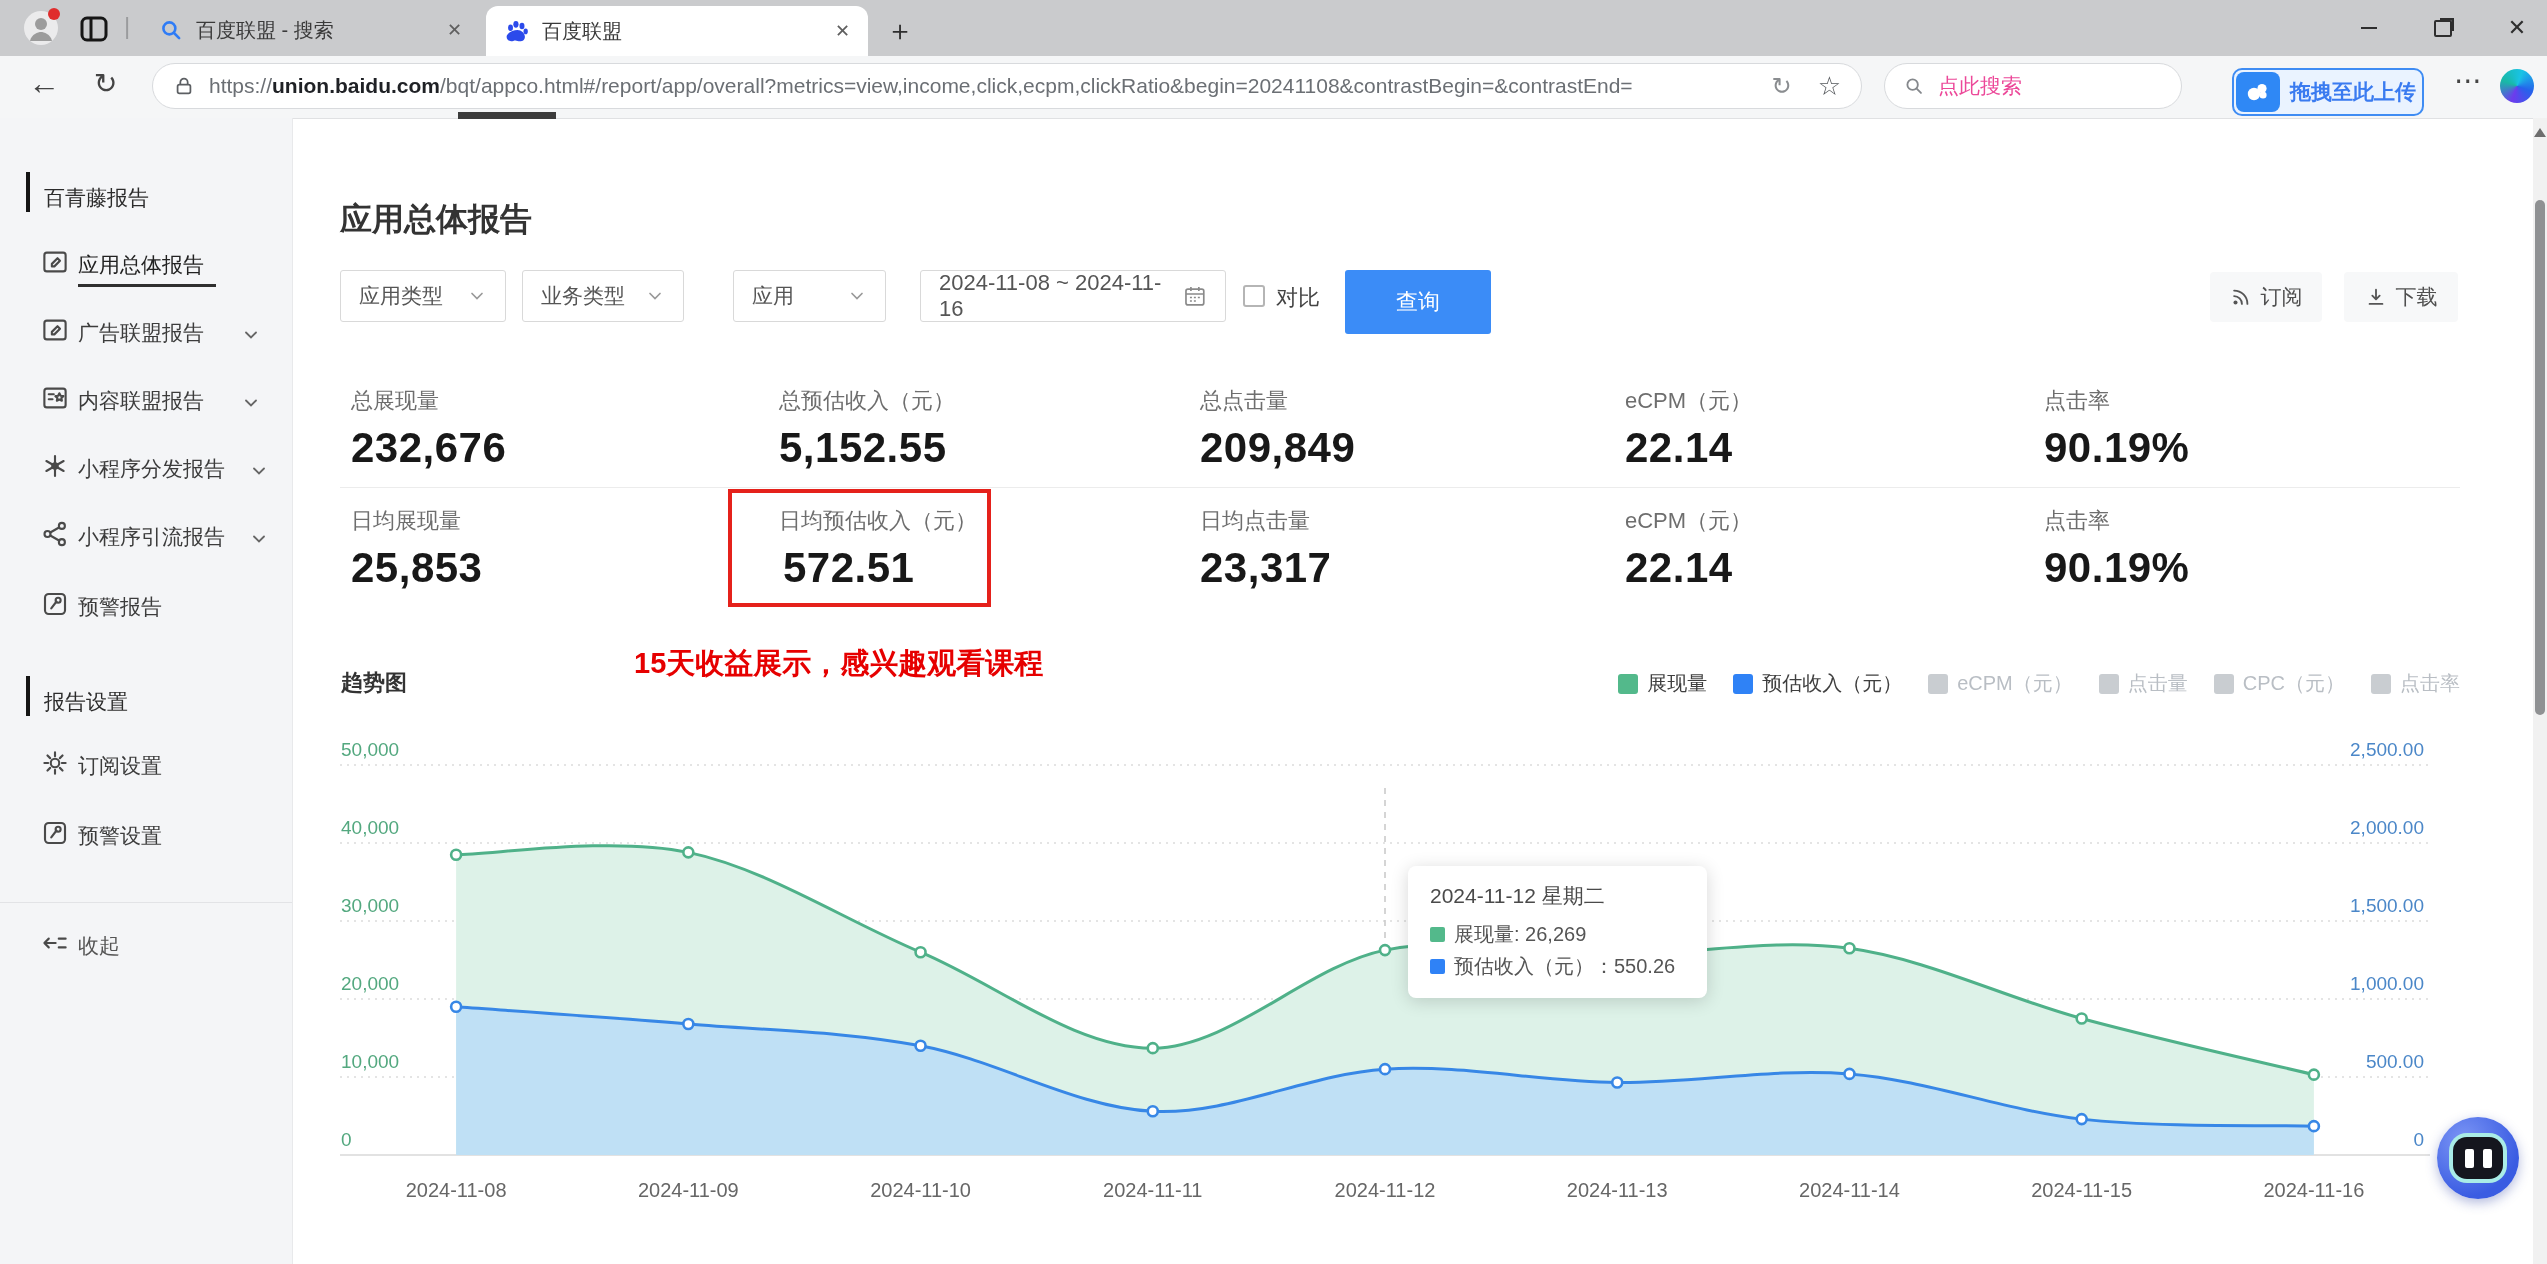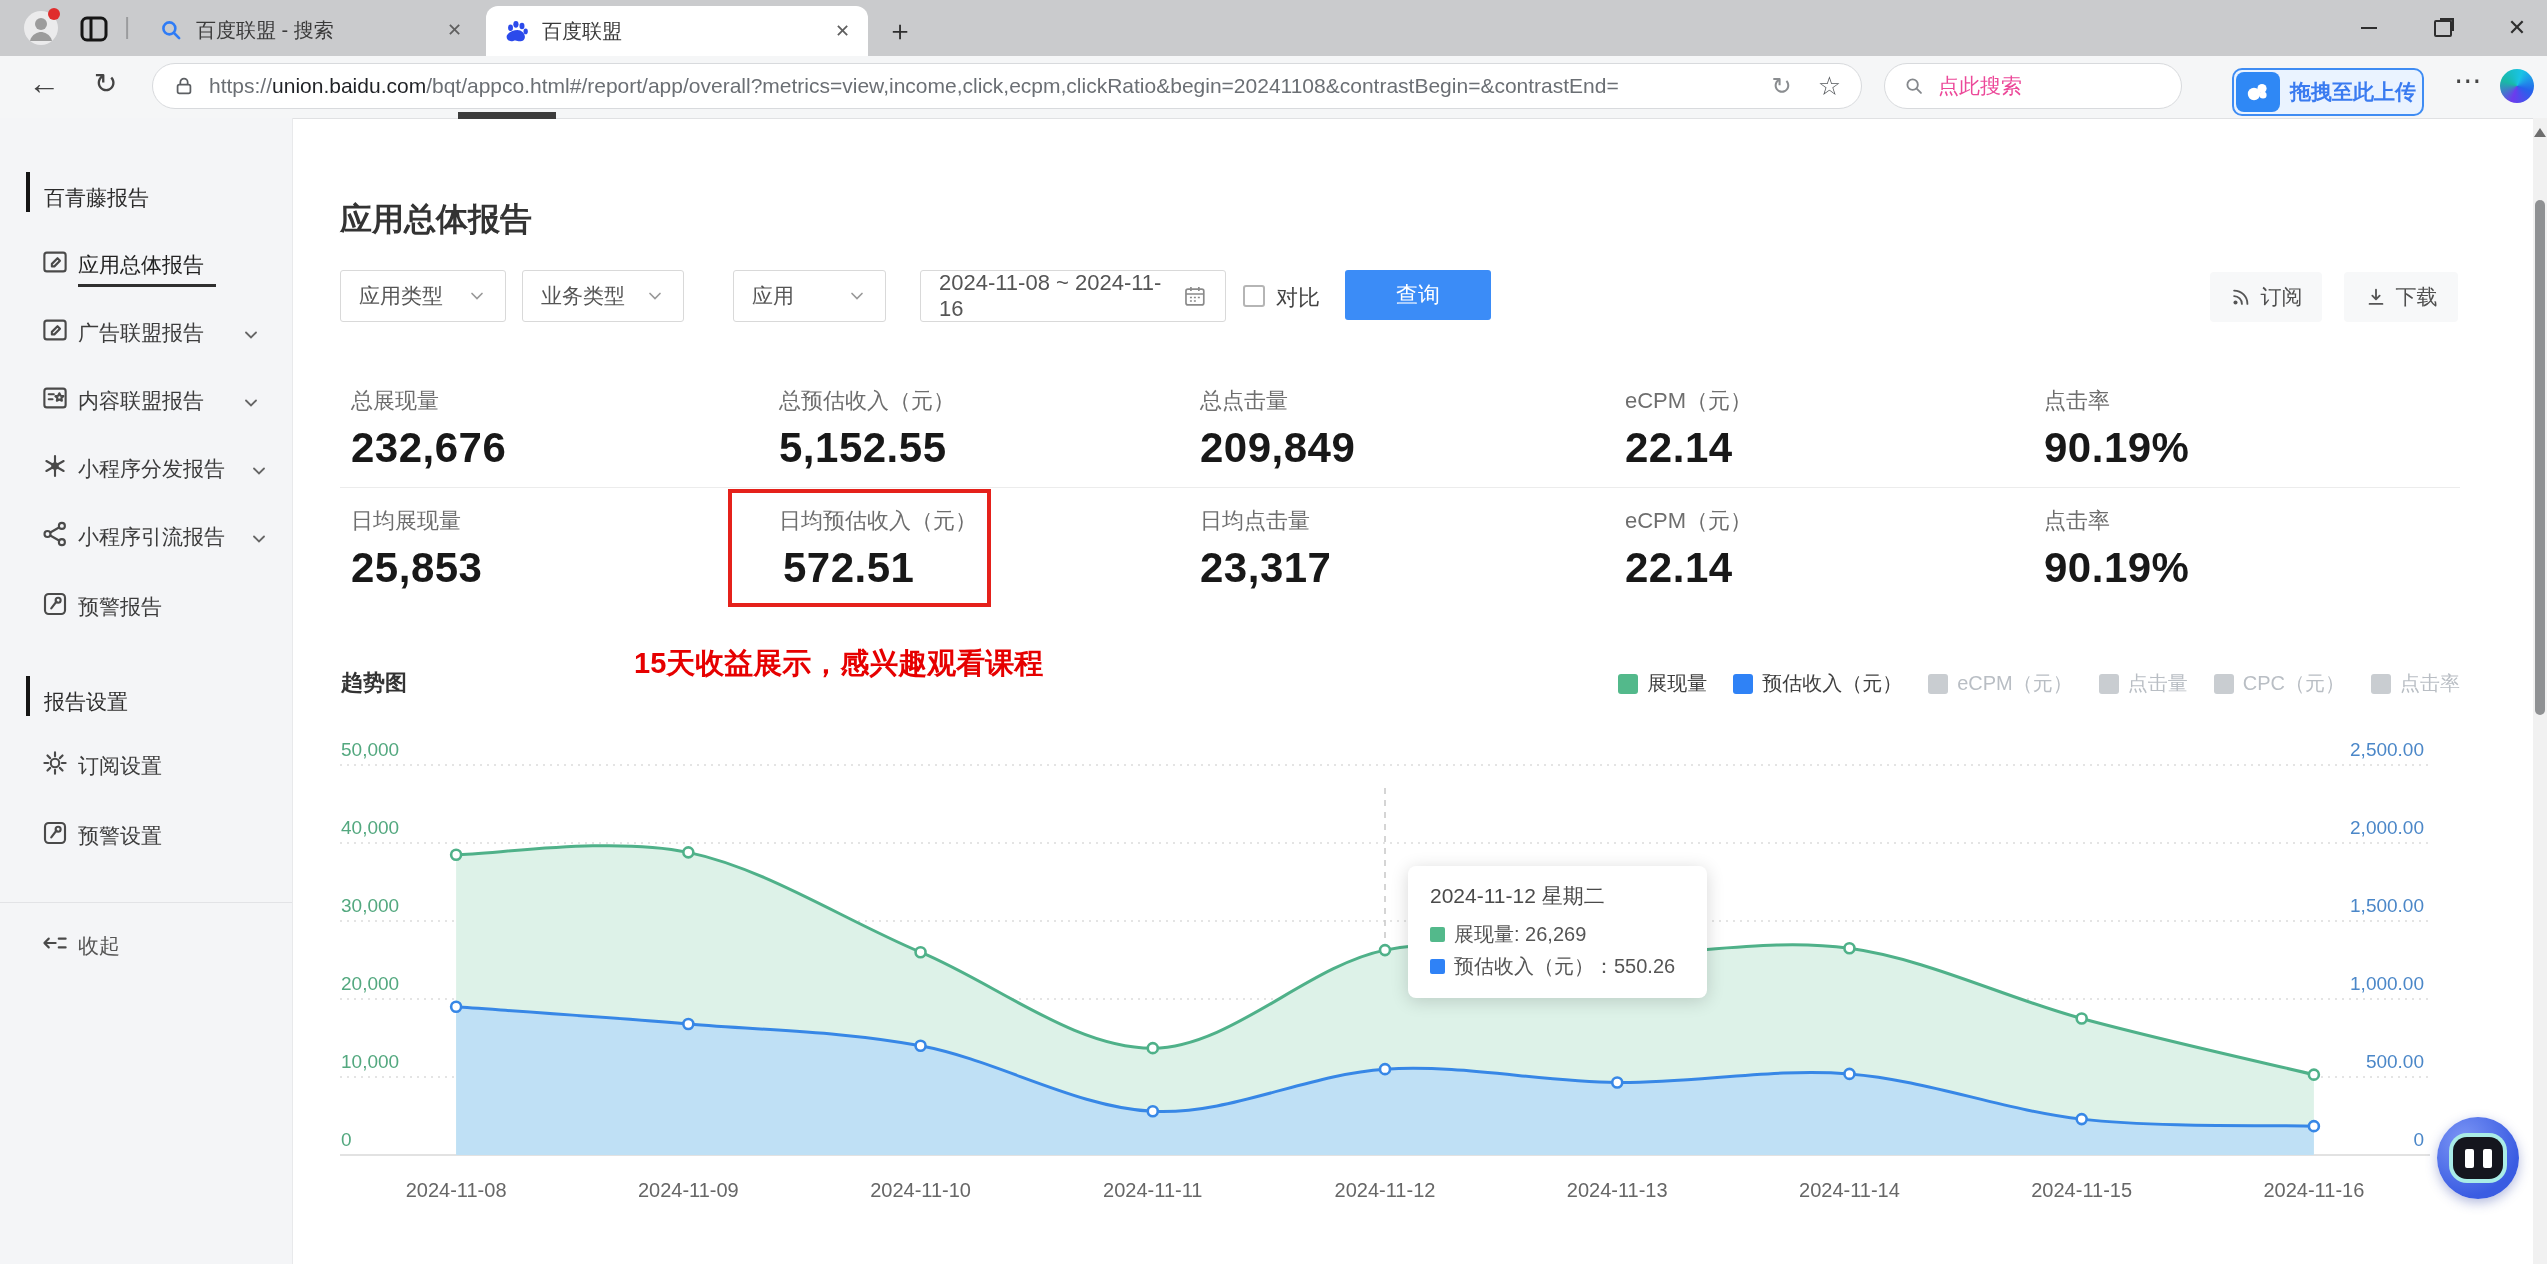--- a/index.html
+++ b/index.html
@@ -9,21 +9,21 @@
   
   .tabbar{left:0;top:0;width:2547px;height:56px;background:#cacbcd;}
   .toolbar{left:0;top:56px;width:2547px;height:62px;background:#f5f6f7;border-bottom:1px solid #e0e1e3;}
   .tab{display:flex;align-items:center;height:48px;}
   .tab-title{font-size:20px;color:#3a3a3a;white-space:nowrap;overflow:hidden;}
   .tab-close{font-size:18px;color:#5f5f5f;margin-left:auto;}
   .tab-active{background:#ffffff;border-radius:12px 12px 0 0;}
   .winbtn{width:46px;height:40px;display:flex;align-items:center;justify-content:center;color:#2e2e2e;font-size:22px;}
   .pill{background:#fff;border:1px solid #d8dadd;border-radius:23px;display:flex;align-items:center;}
   .urltext{font-size:21px;color:#6b6f74;white-space:nowrap;overflow:hidden;}
-  .urltext b{color:#1f2125;font-weight:400;}
+  .urltext b{color:#1f2125;font-weight:700;}
   .glyph{color:#444;}
   
   .sidebar{left:0;top:118px;width:292px;height:1146px;background:#f4f5f7;border-right:1px solid #e8e9eb;}
   .side-label{font-size:21px;color:#3c3c3c;white-space:nowrap;}
   .side-head{font-size:21px;color:#2b2b2b;}
   .sicon{stroke:#4a4a4a;fill:none;stroke-width:1.7;stroke-linecap:round;stroke-linejoin:round;}
   .blackbar{width:4px;height:40px;background:#151515;}
   
   .selectbox{height:52px;background:#fff;border:1px solid #d9d9d9;border-radius:3px;display:flex;align-items:center;font-size:21px;color:#555;}
   .btn-light{height:50px;background:#f7f8f9;border-radius:4px;display:flex;align-items:center;justify-content:center;font-size:21px;color:#4f4f4f;}
@@ -261,21 +261,21 @@
   <div class="abs selectbox" style="left:920px;top:270px;width:306px;padding:0 18px;box-sizing:border-box;justify-content:space-between;">
     <span style="font-size:22px;">2024-11-08 ~ 2024-11-16</span>
     <svg width="24" height="24" viewBox="0 0 24 24">
         <rect x="3" y="5" width="18" height="16" rx="2" fill="none" stroke="#8a8a8a" stroke-width="1.7"></rect>
         <path d="M8 3v4M16 3v4M3 10h18" stroke="#8a8a8a" stroke-width="1.7"></path>
         <path d="M7 13.5h2M11 13.5h2M15 13.5h2M7 17h2M11 17h2" stroke="#8a8a8a" stroke-width="1.6"></path>
       </svg>
   </div>
   <div class="abs" style="left:1243px;top:285px;width:22px;height:22px;background:#fff;border:2px solid #b5b5b5;border-radius:3px;box-sizing:border-box;"></div>
   <div class="abs" style="left:1276px;top:283px;font-size:22px;color:#444;">对比</div>
-  <div class="abs" style="left:1345px;top:270px;width:146px;height:50px;background:#3b8cf7;border-radius:3px;display:flex;align-items:center;justify-content:center;font-size:22px;color:#fff;">查询</div>
+  <div class="abs" style="left:1345px;top:270px;width:146px;height:64px;background:#3b8cf7;border-radius:3px;display:flex;align-items:center;justify-content:center;font-size:22px;color:#fff;">查询</div>
 
   <div class="abs btn-light" style="left:2210px;top:272px;width:112px;gap:9px;">
     <svg width="22" height="22" viewBox="0 0 24 24">
         <circle cx="6" cy="18" r="2.2" fill="#555"></circle>
         <path d="M4.5 11a8.5 8.5 0 0 1 8.5 8.5M4.5 5A14.5 14.5 0 0 1 19 19.5" fill="none" stroke="#555" stroke-width="2" stroke-linecap="round"></path>
       </svg>
     <span>订阅</span>
   </div>
   <div class="abs btn-light" style="left:2344px;top:272px;width:114px;gap:9px;">
     <svg width="22" height="22" viewBox="0 0 24 24">

